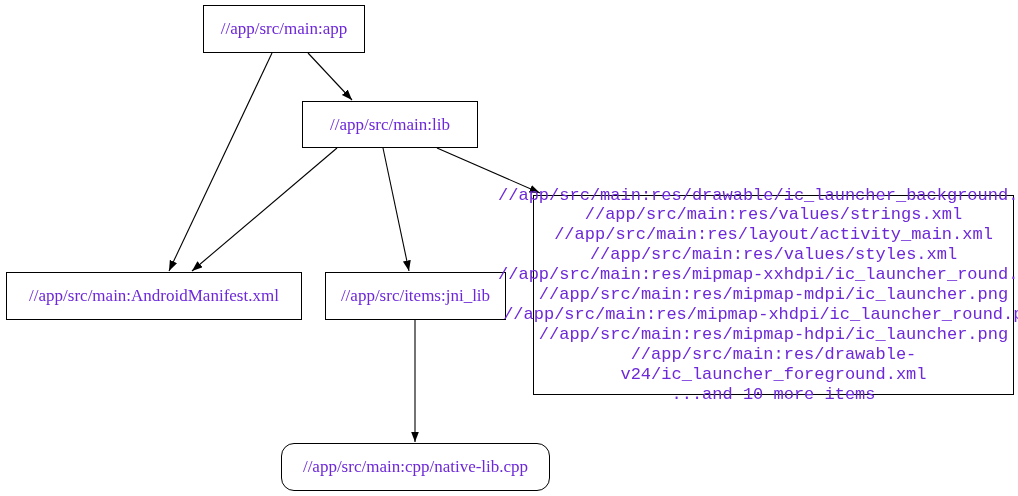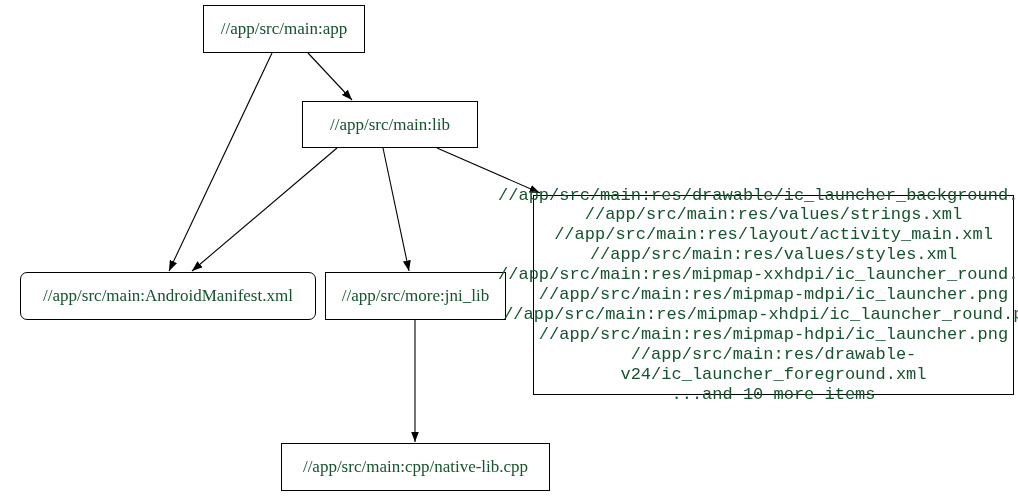--- a/index.html
+++ b/index.html
@@ -24,21 +24,21 @@
   }
   .node {
     position: absolute;
     box-sizing: border-box;
     background: #ffffff;
     border: 1px solid #000000;
     display: flex;
     align-items: center;
     justify-content: center;
     text-align: center;
-    color: #14532d;
+    color: #6d28d9;
     font-size: 17px;
     line-height: 19.9px;
     white-space: pre-line;
   }
 </style>
 </head>
 <body>
 
 <div id="canvas">
   <svg id="edge-layer" width="1018" height="496" viewBox="0 0 1018 496" xmlns="http://www.w3.org/2000/svg">
@@ -52,27 +52,27 @@
         <line x1="272" y1="53" x2="169" y2="271" marker-end="url(#arrowhead)"></line>
         <line x1="337" y1="148" x2="192" y2="271" marker-end="url(#arrowhead)"></line>
         <line x1="383" y1="148" x2="409" y2="271" marker-end="url(#arrowhead)"></line>
         <line x1="437" y1="148" x2="540" y2="193" marker-end="url(#arrowhead)"></line>
         <line x1="415" y1="320" x2="415" y2="442" marker-end="url(#arrowhead)"></line>
       </g>
   </svg>
   <div id="nodes">
       <div class="node" style="left: 203px; top: 5px; width: 162px; height: 48px;"><span>//app/src/main:app</span></div>
       <div class="node" style="left: 302px; top: 101px; width: 176px; height: 47px;"><span>//app/src/main:lib</span></div>
-      <div class="node" style="left: 20px; top: 272px; width: 296px; height: 48px; border-radius: 7px;"><span>//app/src/main:AndroidManifest.xml</span></div>
-      <div class="node" style="left: 325px; top: 272px; width: 181px; height: 48px;"><span>//app/src/more:jni_lib</span></div>
+      <div class="node" style="left: 6px; top: 272px; width: 296px; height: 48px;"><span>//app/src/main:AndroidManifest.xml</span></div>
+      <div class="node" style="left: 325px; top: 272px; width: 181px; height: 48px;"><span>//app/src/items:jni_lib</span></div>
       <div class="node" style="left: 533px; top: 195px; width: 481px; height: 200px; font-family: Liberation Mono, monospace;"><span>//app/src/main:res/drawable/ic_launcher_background.xml
 //app/src/main:res/values/strings.xml
 //app/src/main:res/layout/activity_main.xml
 //app/src/main:res/values/styles.xml
 //app/src/main:res/mipmap-xxhdpi/ic_launcher_round.png
 //app/src/main:res/mipmap-mdpi/ic_launcher.png
 //app/src/main:res/mipmap-xhdpi/ic_launcher_round.png
 //app/src/main:res/mipmap-hdpi/ic_launcher.png
 //app/src/main:res/drawable-v24/ic_launcher_foreground.xml
 ...and 10 more items</span></div>
-      <div class="node" style="left: 281px; top: 443px; width: 269px; height: 48px;"><span>//app/src/main:cpp/native-lib.cpp</span></div>
+      <div class="node" style="left: 281px; top: 443px; width: 269px; height: 48px; border-radius: 13px;"><span>//app/src/main:cpp/native-lib.cpp</span></div>
     </div>
 </div>
 
 </body></html>

